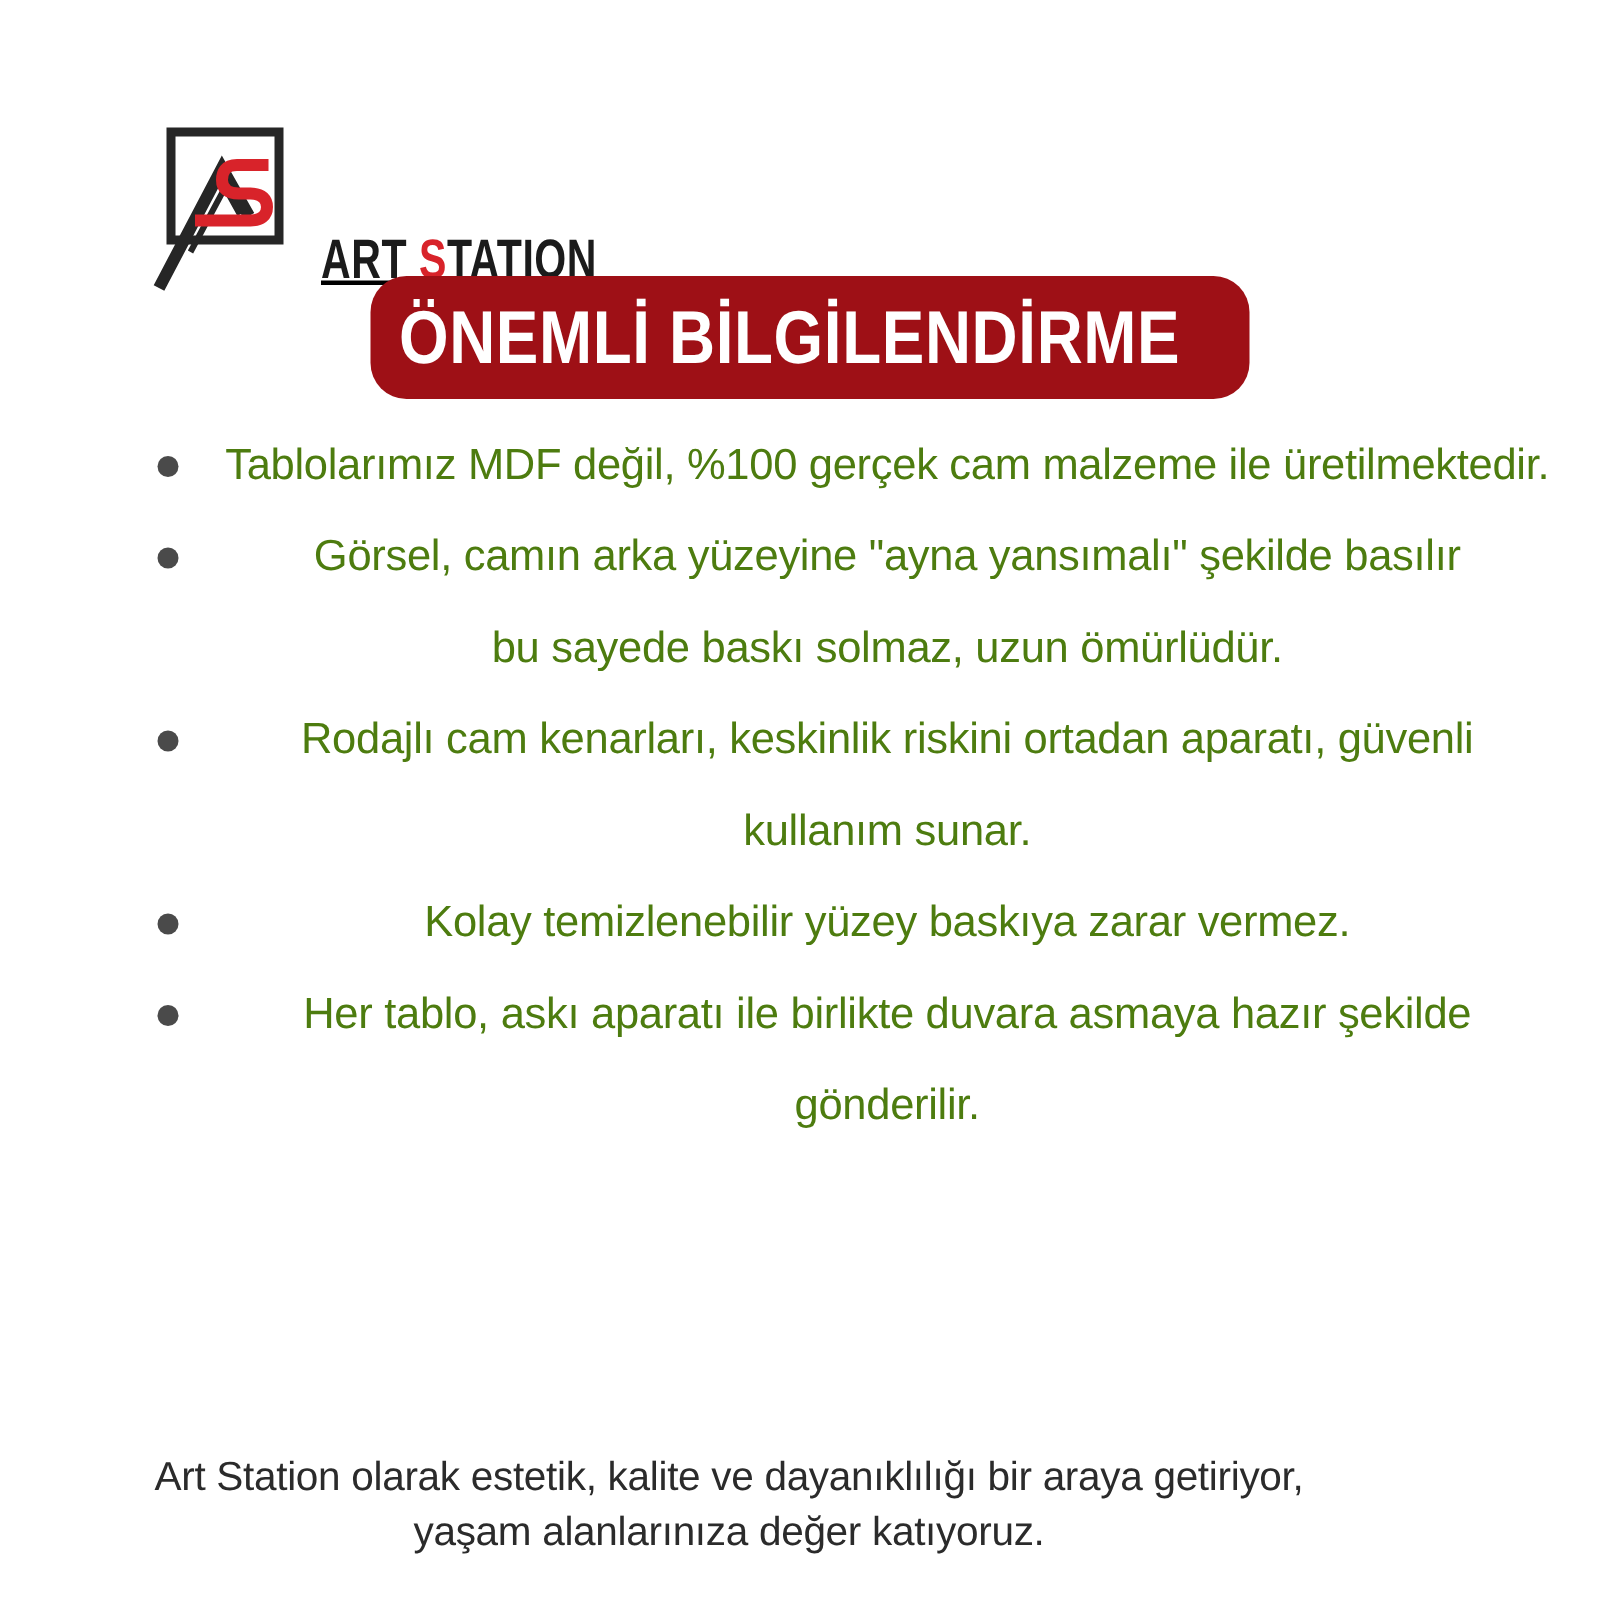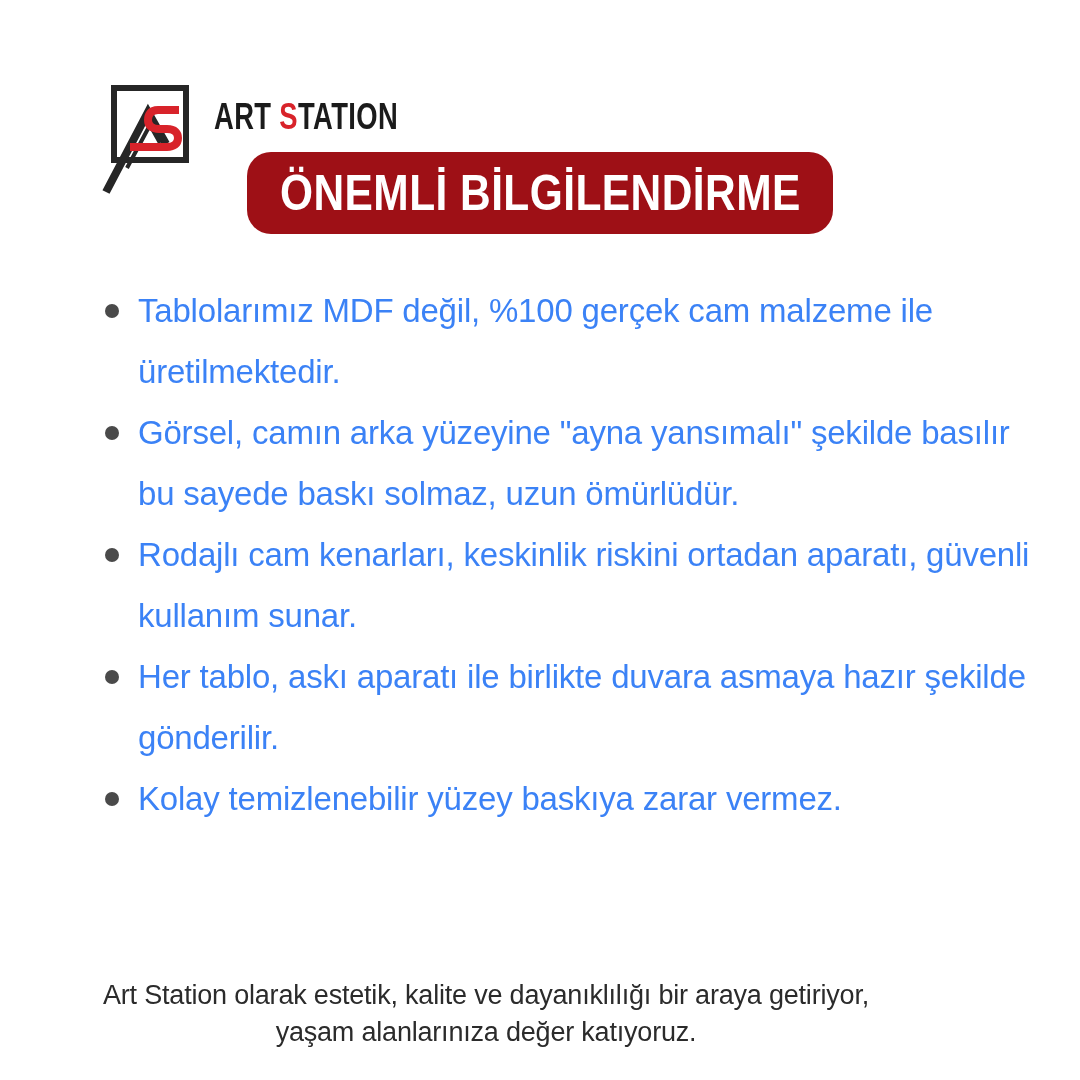--- a/index.html
+++ b/index.html
@@ -14,48 +14,49 @@
     background: #ffffff;
     overflow: hidden;
   }
 
   
   .brand {
     position: absolute;
     left: 100px;
     top: 82px;
     display: flex;
-    align-items: flex-start;
+    align-items: flex-end;
+    text-decoration: underline;
   }
   .brand svg { display: block; }
   .wordmark {
     margin-left: 14px;
     margin-top: 14px;
     font-size: 37px;
     font-weight: 700;
     letter-spacing: 0.5px;
     color: #1b1b1b;
     transform: scaleX(0.74);
     transform-origin: left center;
     white-space: nowrap;
   }
   .wordmark .accent { color: #d8232a; }
 
   
   .banner {
     position: absolute;
     left: 247px;
-    top: 152px;
+    top: 184px;
     width: 586px;
     height: 82px;
     background: #9e1016;
     border-radius: 24px;
     display: flex;
     align-items: center;
-    justify-content: center;
+    justify-content: flex-end;
   }
   .banner-title {
     color: #ffffff;
     font-size: 50px;
     font-weight: 700;
     letter-spacing: 0.5px;
     transform: scaleX(0.85);
     transform-origin: center;
     white-space: nowrap;
   }
@@ -66,25 +67,26 @@
     left: 105px;
     top: 280px;
     width: 940px;
     margin: 0;
     padding: 0;
     list-style: none;
   }
   .info-list li {
     position: relative;
     padding-left: 33px;
-    font-size: 33px;
+    font-size: 29px;
     line-height: 61px;
     letter-spacing: -0.2px;
-    color: #3b82f6;
+    color: #4d7c0f;
     white-space: pre-line;
+    text-align: center;
   }
   .info-list li::before {
     content: "";
     position: absolute;
     left: 0;
     top: 24px;
     width: 14px;
     height: 14px;
     border-radius: 50%;
     background: #4a4a4a;
@@ -95,21 +97,20 @@
     position: absolute;
     left: 0;
     top: 966px;
     width: 972px;
     text-align: center;
     font-size: 27px;
     line-height: 37px;
     letter-spacing: -0.2px;
     color: #2b2b2b;
     white-space: pre-line;
-    margin-top: 11px;
   }
 </style>
 </head>
 <body>
 
 <div class="canvas">
 
   <div class="brand">
     <svg width="100" height="112" viewBox="0 0 100 112" role="img" aria-label="AS">
 
@@ -129,21 +130,21 @@
   <div class="banner">
     <div class="banner-title">ÖNEMLİ BİLGİLENDİRME</div>
   </div>
 
   <ul class="info-list">
     <li>Tablolarımız MDF değil, %100 gerçek cam malzeme ile üretilmektedir.</li>
     <li>Görsel, camın arka yüzeyine "ayna yansımalı" şekilde basılır
 bu sayede baskı solmaz, uzun ömürlüdür.</li>
     <li>Rodajlı cam kenarları, keskinlik riskini ortadan aparatı, güvenli
 kullanım sunar.</li>
+    <li>Kolay temizlenebilir yüzey baskıya zarar vermez.</li>
     <li>Her tablo, askı aparatı ile birlikte duvara asmaya hazır şekilde
 gönderilir.</li>
-    <li>Kolay temizlenebilir yüzey baskıya zarar vermez.</li>
   </ul>
 
   <div class="footer">Art Station olarak estetik, kalite ve dayanıklılığı bir araya getiriyor,
 yaşam alanlarınıza değer katıyoruz.</div>
 
 </div>
 
 </body></html>

